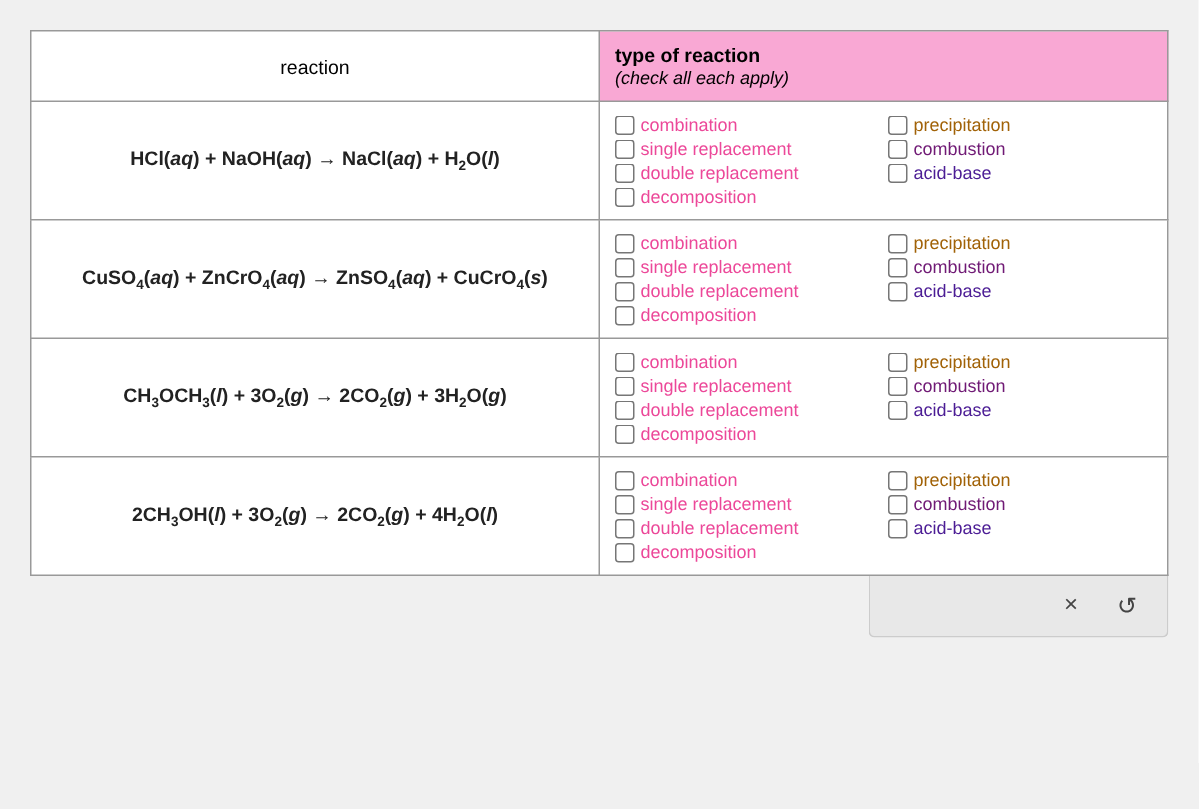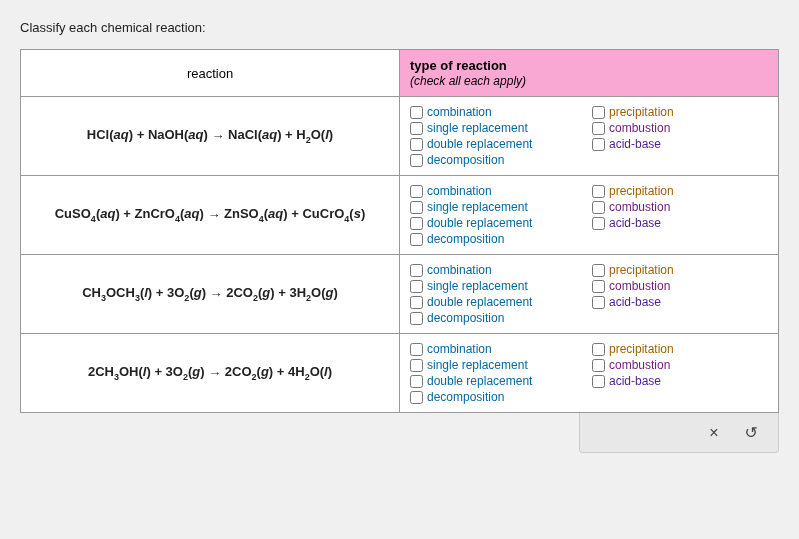--- a/index.html
+++ b/index.html
@@ -75,21 +75,21 @@
       white-space: nowrap;
     }
     .checkbox-item input[type="checkbox"] {
       width: 13px;
       height: 13px;
       margin: 0;
       cursor: pointer;
     }
     .checkbox-label {
       font-size: 12px;
-      color: #0369a1;
+      color: #ec4899;
     }
     .precipitation-label {
       color: #a16207;
     }
     .combustion-label {
       color: #701a75;
     }
     .acid-base-label {
       color: #4c1d95;
     }
@@ -120,21 +120,20 @@
       font-size: 13px;
     }
     sub {
       font-size: 9px;
     }
   </style>
 </head>
 <body>
 
 <div class="page-container">
-  <p class="instruction">Classify each chemical reaction:</p>
 
   <table class="main-table">
     <thead>
       <tr>
         <th class="header-reaction">reaction</th>
         <th class="header-type">
           <span>type of reaction</span><br>
           <span class="subtitle">(check all each apply)</span>
         </th>
       </tr>

